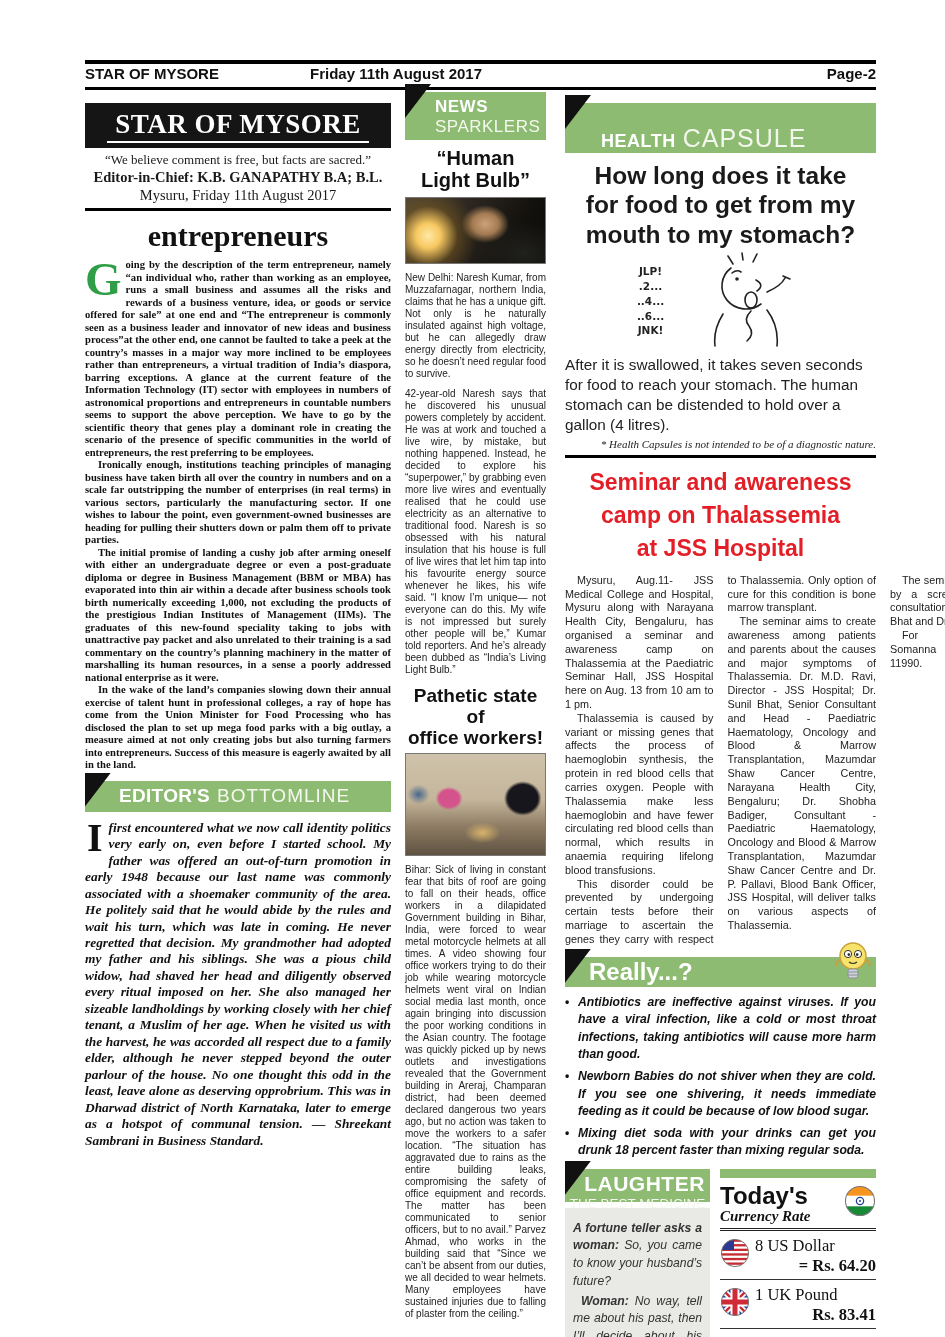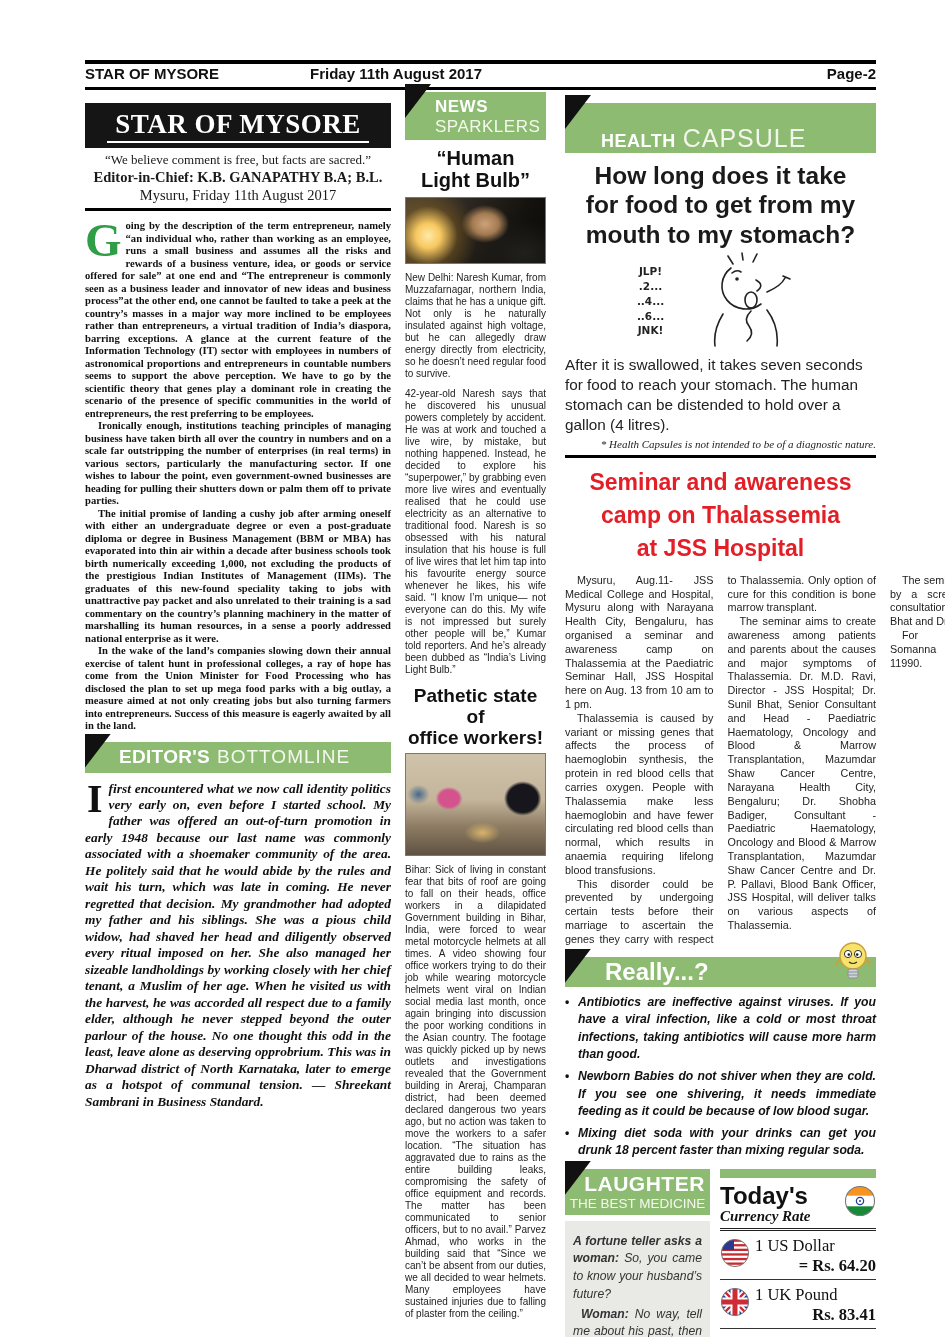--- a/index.html
+++ b/index.html
@@ -81,31 +81,31 @@
 .hc-disclaimer{font:italic 400 11px "Liberation Serif",serif;text-align:right;margin-top:3px;color:#222}
 .hc-rule{height:3px;background:#000;margin-top:5px}
 
 
 .sem-headline{font:700 23px "Liberation Sans",sans-serif;color:#e31e26;text-align:center;line-height:1.45;margin-top:8px}
 .sem-headline span{display:block}
 .sem-cols{margin-top:8px;height:378px;column-count:2;column-gap:14px;column-fill:auto}
 .sem-cols p{font:400 10.8px "Liberation Sans",sans-serif;line-height:1.28;text-align:justify;text-indent:12px;color:#222}
 
 
-.really-banner{height:30px;margin-top:5px;display:flex;align-items:center;padding-left:40px}
+.really-banner{height:30px;margin-top:5px;display:flex;align-items:center;padding-left:24px}
 .really-title{font:800 24px "Liberation Sans",sans-serif}
 .bulb{position:absolute;right:2px;top:-18px}
 .bullets{margin-top:7px}
 .bullet-item{position:relative;padding-left:13px;font:700 12.2px "Liberation Sans",sans-serif;font-style:italic;line-height:1.44;text-align:justify;margin-bottom:4px;color:#111}
 .bullet-dot{position:absolute;left:0;top:0;font-style:normal}
 
 
 .bottom-row{display:flex;margin-top:9px;gap:10px}
 .laughter{width:145px}
-.l-banner{height:46px;text-align:center;padding-top:3px}
+.l-banner{height:33px;text-align:center;padding-top:3px}
 .l-title{font:800 21px "Liberation Sans",sans-serif;letter-spacing:.5px;display:block;padding-left:14px}
 .l-sub{font:400 13.5px "Liberation Sans",sans-serif;color:#f5f8ee;display:block}
 .joke{background:#e9e9e6;margin-top:6px;padding:12px 8px;height:130px;font:400 12.2px "Liberation Sans",sans-serif;font-style:italic;color:#333;line-height:1.45;text-align:justify}
 .joke b{font-weight:700}
 .joke p+p{text-indent:8px;margin-top:2px}
 
 
 .currency{width:156px;font-family:"Liberation Serif",serif}
 .cur-topbar{height:9px;background:#8dbb71}
 .cur-head{position:relative;padding:4px 0 3px;border-bottom:3px double #222}
@@ -133,20 +133,21 @@
   <div class="col-left">
     <div class="masthead">
       <span class="mh-title">STAR OF MYSORE</span>
     </div>
     <div class="motto">“We believe comment is free, but facts are sacred.”</div>
     <div class="editor">Editor-in-Chief: K.B. GANAPATHY B.A; B.L.</div>
     <div class="dateline">Mysuru,  Friday 11th August 2017</div>
     <div class="black-rule"></div>
 
     <h1 class="ed-headline">
+      <span>entrepreneurs</span>
     </h1>
     <div class="ed-body">
       <p><span class="dropcap g">G</span><span>oing by the description of the term entrepreneur, namely “an individual who, rather than working as an employee, runs a small business and assumes all the risks and rewards of a business venture, idea, or goods or service offered for sale” at one end and “The entrepreneur is commonly seen as a business leader and innovator of new ideas and business process”at the other end, one cannot be faulted to take a peek at the country’s masses in a major way more inclined to be employees rather than entrepreneurs, a virtual tradition of India’s diaspora, barring exceptions. A glance at the current feature of the Information Technology (IT) sector with employees in numbers of astronomical proportions and entrepreneurs in countable numbers seems to support the above perception. We have to go by the scientific theory that genes play a dominant role in creating the scenario of the presence of specific communities in the world of entrepreneurs, the rest preferring to be employees.</span></p>
       <p class="ind">Ironically enough, institutions teaching principles of managing business have taken birth all over the country in numbers and on a scale far outstripping the number of enterprises (in real terms) in various sectors, particularly the manufacturing sector. If one wishes to labour the point, even government-owned businesses are heading for pulling their shutters down or palm them off to private parties.</p>
       <p class="ind">The initial promise of landing a cushy job after arming oneself with either an undergraduate degree or even a post-graduate diploma or degree in Business Management (BBM or MBA) has evaporated into thin air within a decade after business schools took birth numerically exceeding 1,000, not excluding the products of the prestigious Indian Institutes of Management (IIMs). The graduates of this new-found speciality taking to jobs with unattractive pay packet and also unrelated to their training is a sad commentary on the country’s planning machinery in the matter of marshalling its human resources, in a sense a poorly addressed national enterprise as it were.</p>
       <p class="ind">In the wake of the land’s companies slowing down their annual exercise of talent hunt in professional colleges, a ray of hope has come from the Union Minister for Food Processing who has disclosed the plan to set up mega food parks with a big outlay, a measure aimed at not only creating jobs but also turning farmers into entrepreneurs. Success of this measure is eagerly awaited by all in the land.</p>
     </div>
 
     <div class="banner bl-banner">
       <span class="tri"></span>
@@ -311,21 +312,21 @@
               <rect y="1.5" width="30" height="2.3" fill="#c62b31"></rect>
                 <rect y="6.1" width="30" height="2.3" fill="#c62b31"></rect>
               <rect y="10.7" width="30" height="2.3" fill="#c62b31"></rect>
                 <rect y="15.3" width="30" height="2.3" fill="#c62b31"></rect>
               <rect y="19.9" width="30" height="2.3" fill="#c62b31"></rect>
                 <rect y="24.5" width="30" height="2.3" fill="#c62b31"></rect>
               <rect width="14" height="12" fill="#2b3990"></rect>
             </g>
             <circle cx="15" cy="15" r="13.6" fill="none" stroke="#777"></circle>
           </svg>
-          <span class="cur-label">1 US Dollar</span>
+          <span class="cur-label">8 US Dollar</span>
           <span class="cur-value">= Rs. 64.20</span>
         </div>
 
         <div class="cur-row">
           <svg class="cflag" width="30" height="30" viewBox="0 0 30 30">
             <defs>
                 <clipPath id="cf-uk">
                   <circle cx="15" cy="15" r="13.6"></circle>
                 </clipPath>
               </defs>

